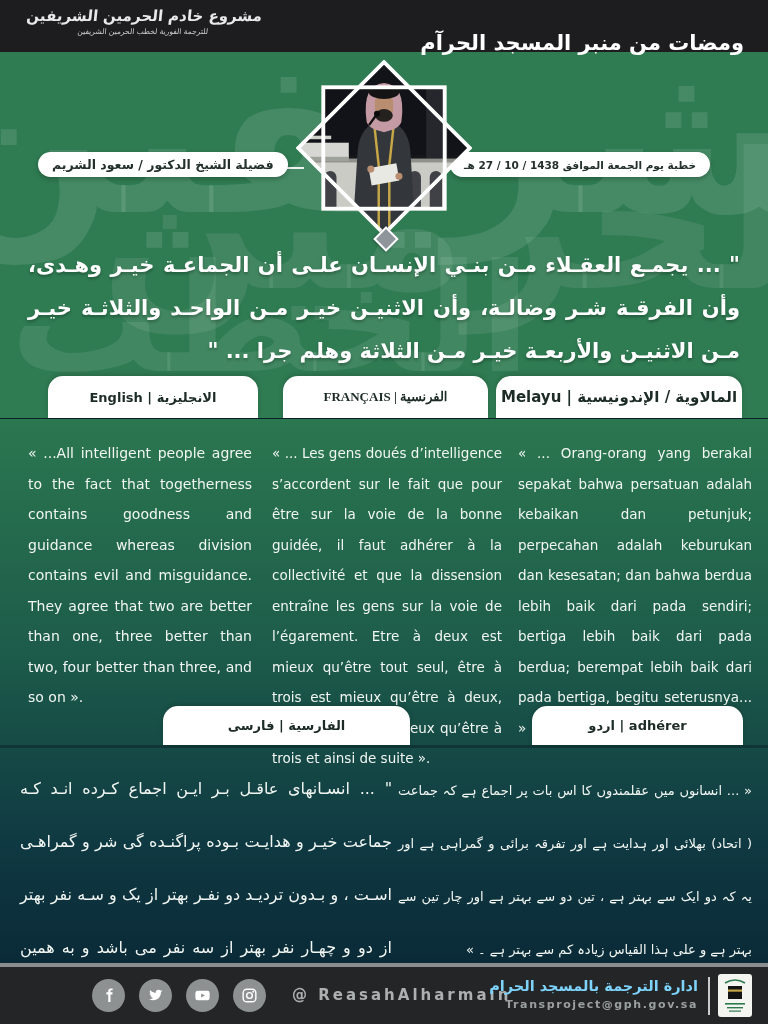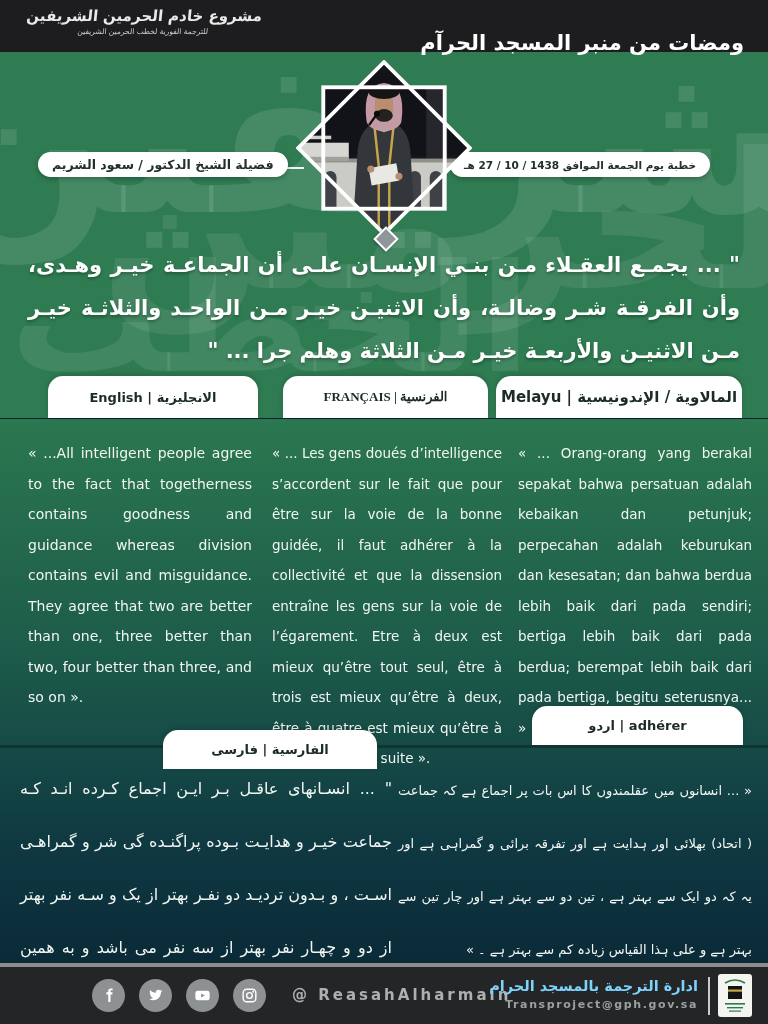--- a/index.html
+++ b/index.html
@@ -52,21 +52,21 @@
   
   .tab{position:absolute;background:#ffffff;border-radius:15px 15px 0 0;
         display:flex;align-items:center;justify-content:center;
         color:#1d2b26;font-weight:bold;white-space:nowrap;z-index:10;
         box-shadow:0 -2px 5px rgba(0,0,0,.15);}
   .tab-r1{top:376px;height:42px;font-size:13px;}
   .tab-r2{top:706px;height:39px;font-size:13px;}
   .tab-en{left:30px;width:210px;margin-left:18px;}
   .tab-fr{left:283px;width:205px;font-family:Liberation Serif, serif;}
   .tab-ms{left:496px;width:246px;font-size:15px;}
-  .tab-fa{left:163px;width:214px;direction:rtl;margin-top:24px;}
+  .tab-fa{left:163px;width:247px;direction:rtl;}
   .tab-ur{left:532px;width:211px;direction:rtl;}
 
   
   .ttext{position:absolute;color:#f1f6f2;text-align:justify;z-index:8;}
   .t-en{left:28px;top:438px;width:224px;font-size:14px;line-height:30.5px;direction:ltr;}
   .t-fr{left:272px;top:438px;width:230px;font-size:13.5px;line-height:30.5px;direction:ltr;}
   .t-ms{left:518px;top:438px;width:234px;font-size:13.5px;line-height:30.5px;direction:ltr;}
   .t-fa{left:20px;top:762px;width:372px;font-size:16px;line-height:53px;direction:rtl;}
   .t-ur{left:398px;top:764px;width:354px;font-size:13px;line-height:53px;direction:rtl;}
 

